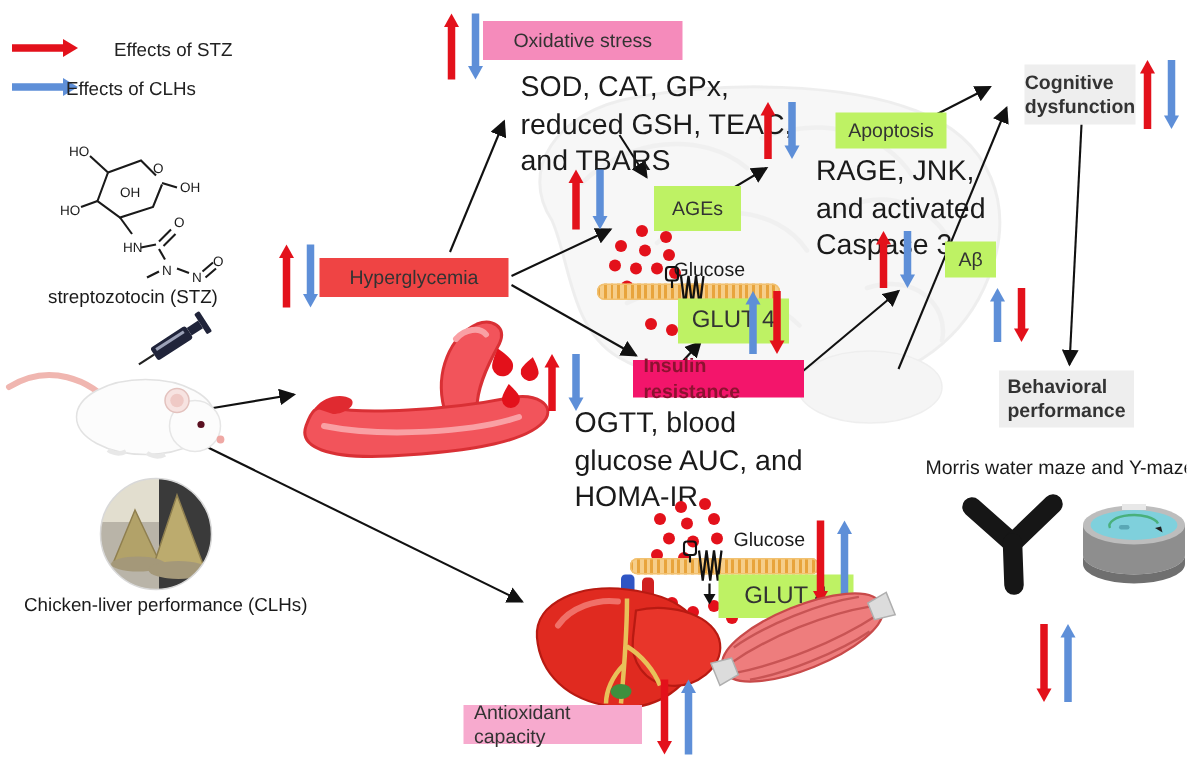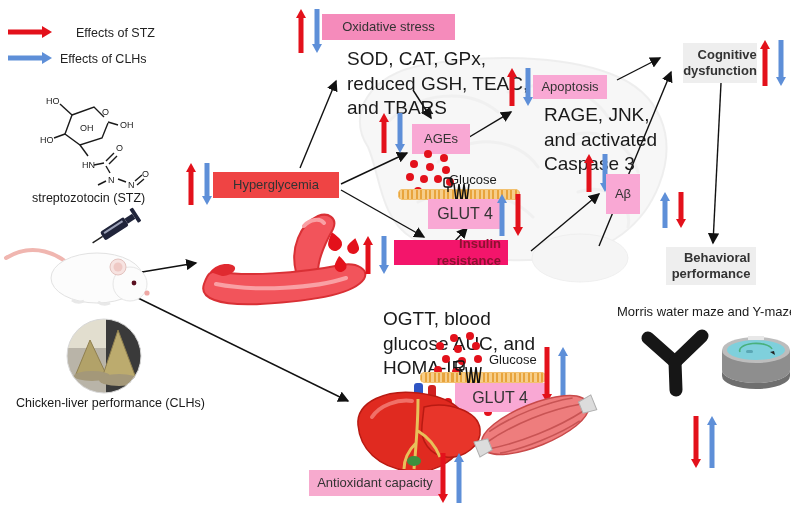--- a/index.html
+++ b/index.html
@@ -4,27 +4,27 @@
 <style>
   html,body{margin:0;padding:0;background:#fff;}
   #stage{
     position:relative;width:791px;height:506px;background:#fff;overflow:hidden;
     font-family:"Liberation Sans", sans-serif;color:#222;
   }
   .abs{position:absolute;}
   
   .node{
     position:absolute;display:flex;align-items:center;justify-content:center;
-    text-align:right;font-size:13px;line-height:1.25;color:#333;padding:1px 7px;box-sizing:border-box;
+    text-align:left;font-size:13px;line-height:1.25;color:#333;padding:1px 7px;box-sizing:border-box;
   }
   .bg-pink{background:#F58BBB;}
   .bg-pink2{background:#F7AACE;}
   .bg-yellow{background:#ef4444;}
-  .bg-peach{background:#f9a8d4;}
-  .bg-magenta{background:#F3156B;color:#8C1230;font-weight:600;}
+  .bg-peach{background:#bef264;margin-left:24px;}
+  .bg-magenta{background:#F3156B;color:#8C1230;font-weight:600;margin-left:28px;}
   .bg-gray{background:#EEEEEE;font-weight:bold;}
   .detail{position:absolute;font-size:19px;line-height:1.3;color:#1a1a1a;}
   
   .vpair{position:absolute;display:flex;gap:5px;}
   .arr{position:relative;flex:0 0 11px;width:11px;}
   .arr::before{content:"";position:absolute;left:50%;transform:translateX(-50%);width:5px;background:currentColor;}
   .arr.up::before{top:8px;bottom:0;}
   .arr.up::after{content:"";position:absolute;top:0;left:50%;transform:translateX(-50%);
     border-left:5.5px solid transparent;border-right:5.5px solid transparent;border-bottom:9px solid currentColor;}
   .arr.down::before{top:0;bottom:8px;}
@@ -78,21 +78,21 @@
       <line x1="617" y1="80" x2="660" y2="58" marker-end="url(#ah)"></line>
       <line x1="599" y1="246" x2="671" y2="72" marker-end="url(#ah)"></line>
       <line x1="721" y1="83" x2="713" y2="243" marker-end="url(#ah)"></line>
     </g>
   </svg>
 
   
   <div class="harr red" style="left:8px;top:26px;width:44px;"></div>
   <div class="legend-label" style="left:60px;top:26px;margin-left:16px;">Effects of STZ</div>
   <div class="harr blue" style="left:8px;top:52px;width:44px;"></div>
-  <div class="legend-label" style="left:60px;top:52px;text-align:center;">Effects of CLHs</div>
+  <div class="legend-label" style="left:44px;top:52px;text-align:center;">Effects of CLHs</div>
 
   
   <svg class="abs" style="left:38px;top:93px;" width="112" height="100" viewBox="0 0 112 100">
     <g stroke="#1a1a1a" stroke-width="1.4" fill="none">
       <path d="M34,22 L22,11"></path>
       <path d="M34,22 L56,14 L66,24"></path>
       <path d="M70,30 L64,45 L42,52 L27,41 L34,22"></path>
       <path d="M70,29 L80,32"></path>
       <path d="M27,41 L16,45"></path>
       <path d="M42,52 L50,63"></path>
@@ -233,33 +233,33 @@
   <div class="vpair" style="left:496px;top:194px;height:42px;">
     <div class="arr up blue"></div>
     <div class="arr down red"></div>
   </div>
 
   
   <div class="vpair" style="left:583px;top:154px;height:38px;">
     <div class="arr up red"></div>
     <div class="arr down blue"></div>
   </div>
-  <div class="node bg-peach" style="left:606px;top:174px;width:34px;height:40px;">Aβ</div>
+  <div class="node bg-peach" style="left:606px;top:161px;width:34px;height:24px;">Aβ</div>
   <div class="vpair" style="left:659px;top:192px;height:36px;">
     <div class="arr up blue"></div>
     <div class="arr down red"></div>
   </div>
 
   
   <div class="vpair" style="left:362px;top:236px;height:38px;">
     <div class="arr up red"></div>
     <div class="arr down blue"></div>
   </div>
   <div class="node bg-magenta" style="left:394px;top:240px;width:114px;height:25px;">Insulin resistance</div>
-  <div class="detail" style="left:383px;top:271px;width:170px;margin-top:36px;">OGTT, blood glucose AUC, and HOMA-IR</div>
+  <div class="detail" style="left:383px;top:271px;width:170px;">OGTT, blood glucose AUC, and HOMA-IR</div>
 
   
   <div class="node bg-gray" style="left:683px;top:43px;width:74px;height:40px;">Cognitive dysfunction</div>
   <div class="vpair" style="left:759px;top:40px;height:46px;">
     <div class="arr up red"></div>
     <div class="arr down blue"></div>
   </div>
   <div class="node bg-gray" style="left:666px;top:247px;width:90px;height:38px;">Behavioral performance</div>
   <div class="caption" style="left:617px;top:304px;">Morris water maze and Y-maze</div>
 
@@ -336,19 +336,19 @@
     <path d="M2,28 L16,30 L16,42 L2,44 Z" fill="#DCDCDC" stroke="#AFAFAF"></path>
     <path d="M128,28 L114,30 L114,42 L128,44 Z" fill="#DCDCDC" stroke="#AFAFAF"></path>
   </svg>
 
   <div class="vpair" style="left:690px;top:416px;height:52px;">
     <div class="arr down red"></div>
     <div class="arr up blue"></div>
   </div>
 
   
-  <div class="node bg-pink2" style="left:309px;top:470px;width:132px;height:26px;">Antioxidant capacity</div>
+  <div class="node bg-pink2" style="left:309px;top:470px;width:119px;height:26px;">Antioxidant capacity</div>
   <div class="vpair" style="left:437px;top:453px;height:50px;">
     <div class="arr down red"></div>
     <div class="arr up blue"></div>
   </div>
 
 </div>
 
 </body></html>

